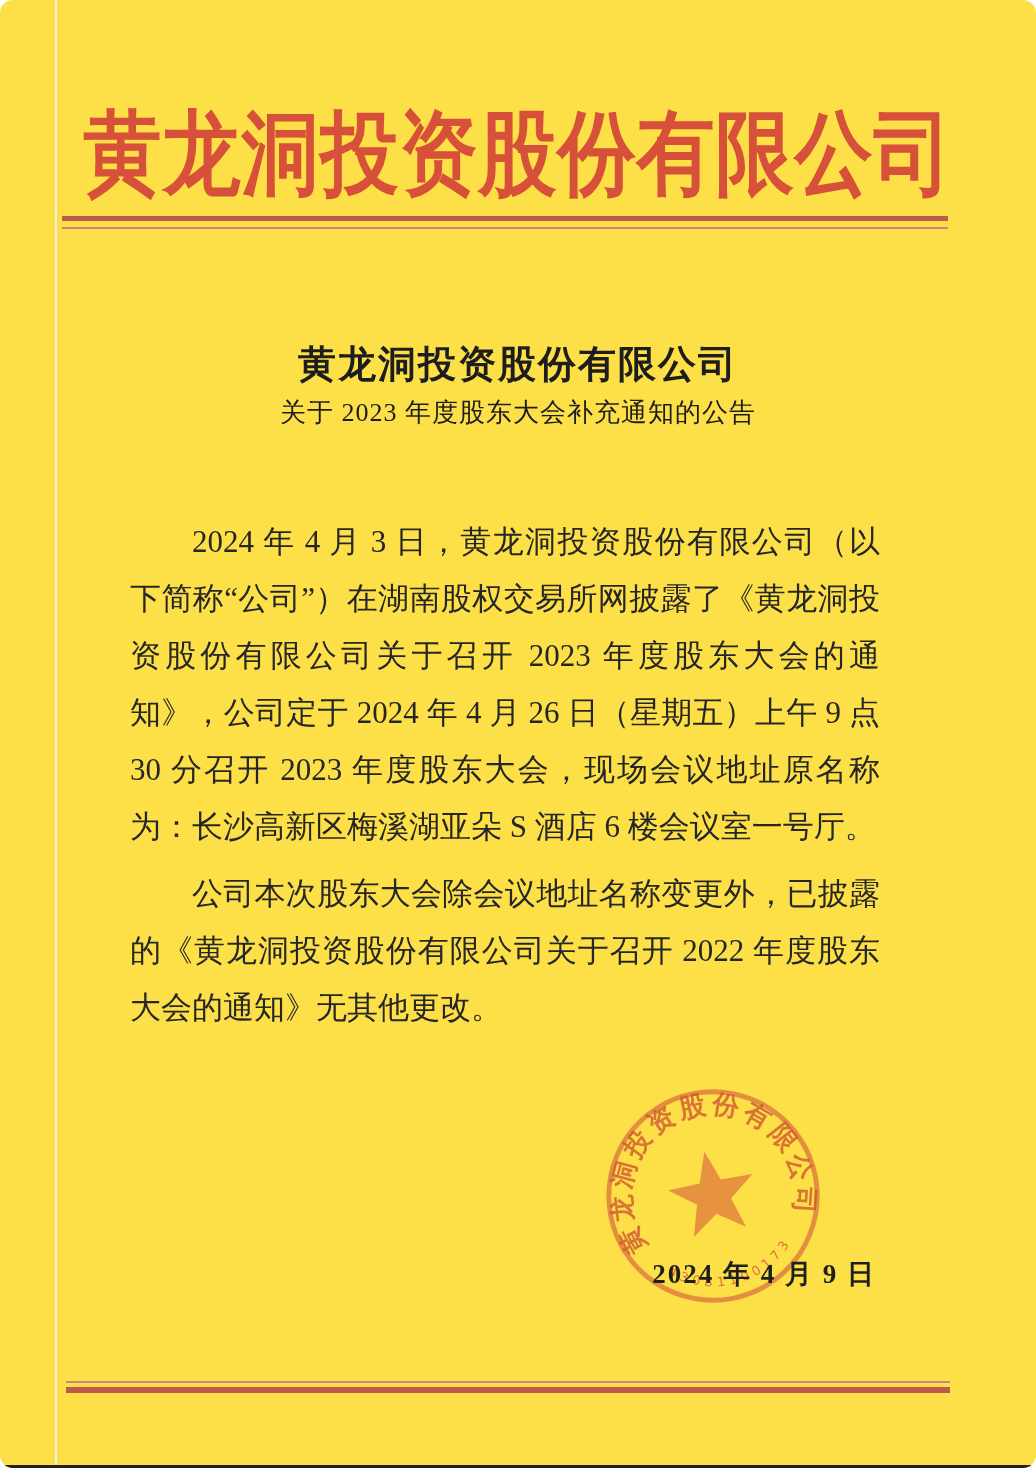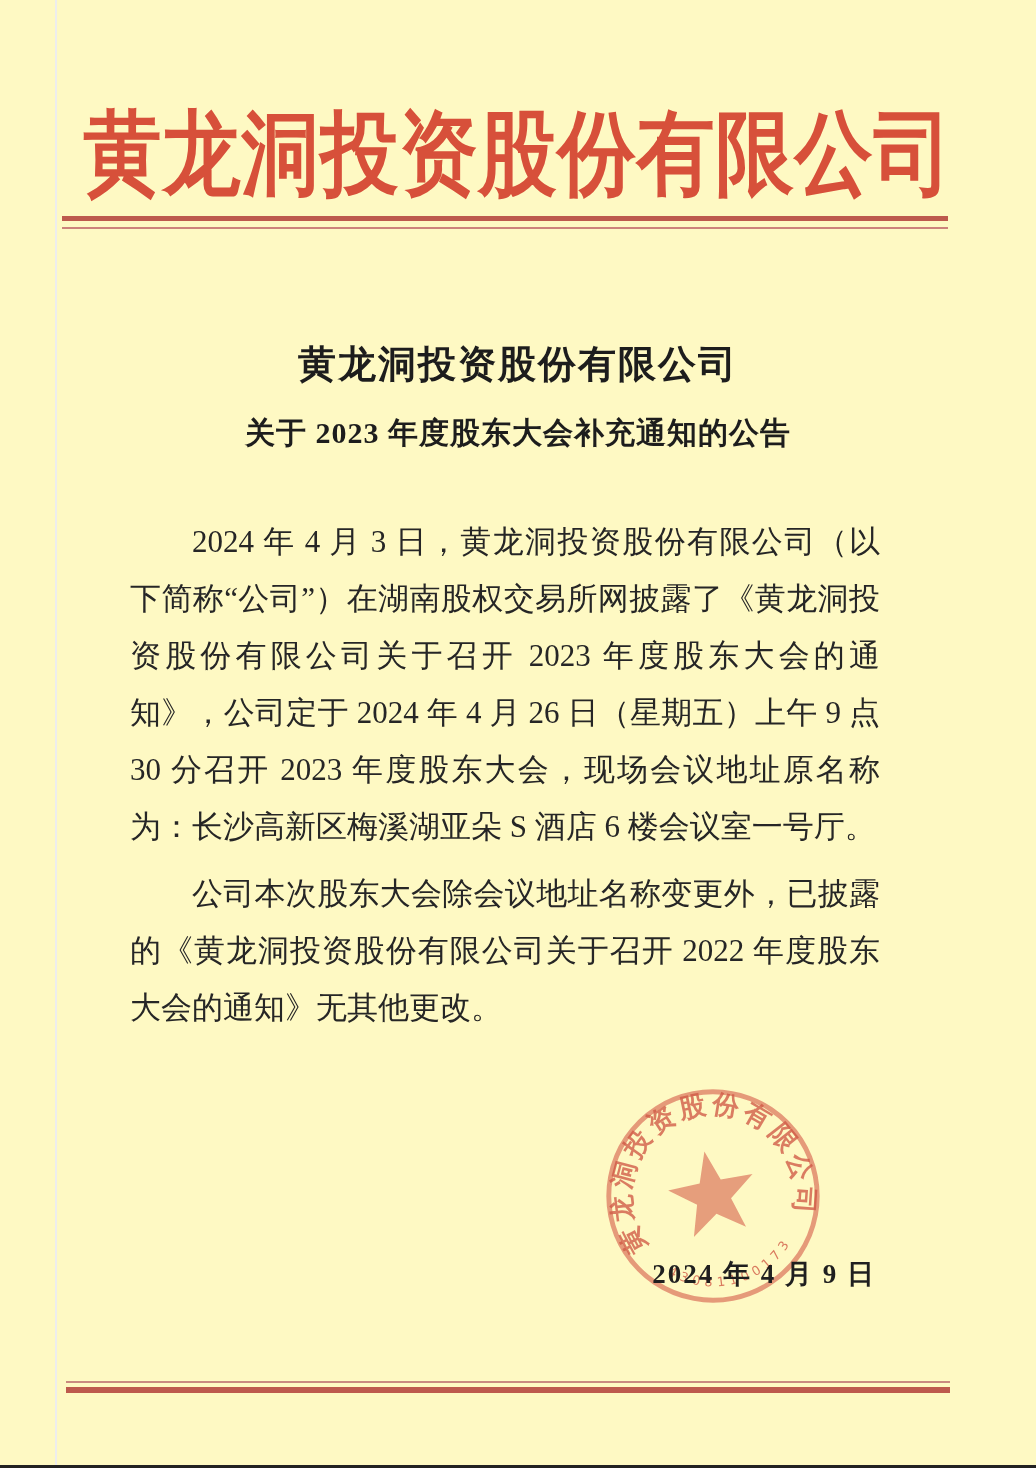--- a/index.html
+++ b/index.html
@@ -1,21 +1,22 @@
 <!DOCTYPE html>
 <html><head>
 <meta charset="utf-8">
 <style>
   html,body{margin:0;padding:0;background:#ffffff;}
   .page{
     position:relative;
     width:1036px;height:1468px;
-    background:#fef9c3;
+    background:#fde047;
     overflow:hidden;
     font-family:"Liberation Serif","DejaVu Serif",serif;
+    border-radius:13px;
   }
   .scan-edge-left{
     position:absolute;left:55px;top:0;width:2px;height:100%;
     background:#ededed;
   }
   .photo-bottom-edge{
     position:absolute;left:0;bottom:0;width:100%;height:3px;
     background:#222222;
   }
   .letterhead{
@@ -29,21 +30,21 @@
   .rule{position:absolute;}
   .rule-top-thick{top:216px;left:62px;width:886px;height:5px;background:#bd5a4d;}
   .rule-top-thin{top:227px;left:62px;width:886px;height:2px;background:#cc837b;}
   .rule-bottom-thin{top:1381px;left:66px;width:884px;height:2px;background:#c98a80;}
   .rule-bottom-thick{top:1387px;left:66px;width:884px;height:6px;background:#bd5a4d;}
   .doc-title{
     position:absolute;top:340px;left:0;width:100%;
     text-align:center;color:#1d1d1d;
   }
   .doc-title .t1{font-size:38px;font-weight:bold;line-height:48px;letter-spacing:2px;}
-  .doc-title .t2{font-size:30px;font-weight:bold;line-height:50px;margin-top:20px;letter-spacing:1px;}
+  .doc-title .t2{font-size:26px;font-weight:normal;line-height:50px;margin-top:0;letter-spacing:1px;}
   .body-text{
     position:absolute;top:503px;left:120px;width:770px;
     font-size:31px;line-height:57px;
     color:#262626;
     text-align:justify;
     z-index:2;
   }
   .body-text p{margin:10px;text-indent:2em;}
   .seal{
     position:absolute;left:597px;top:1080px;width:232px;height:232px;

